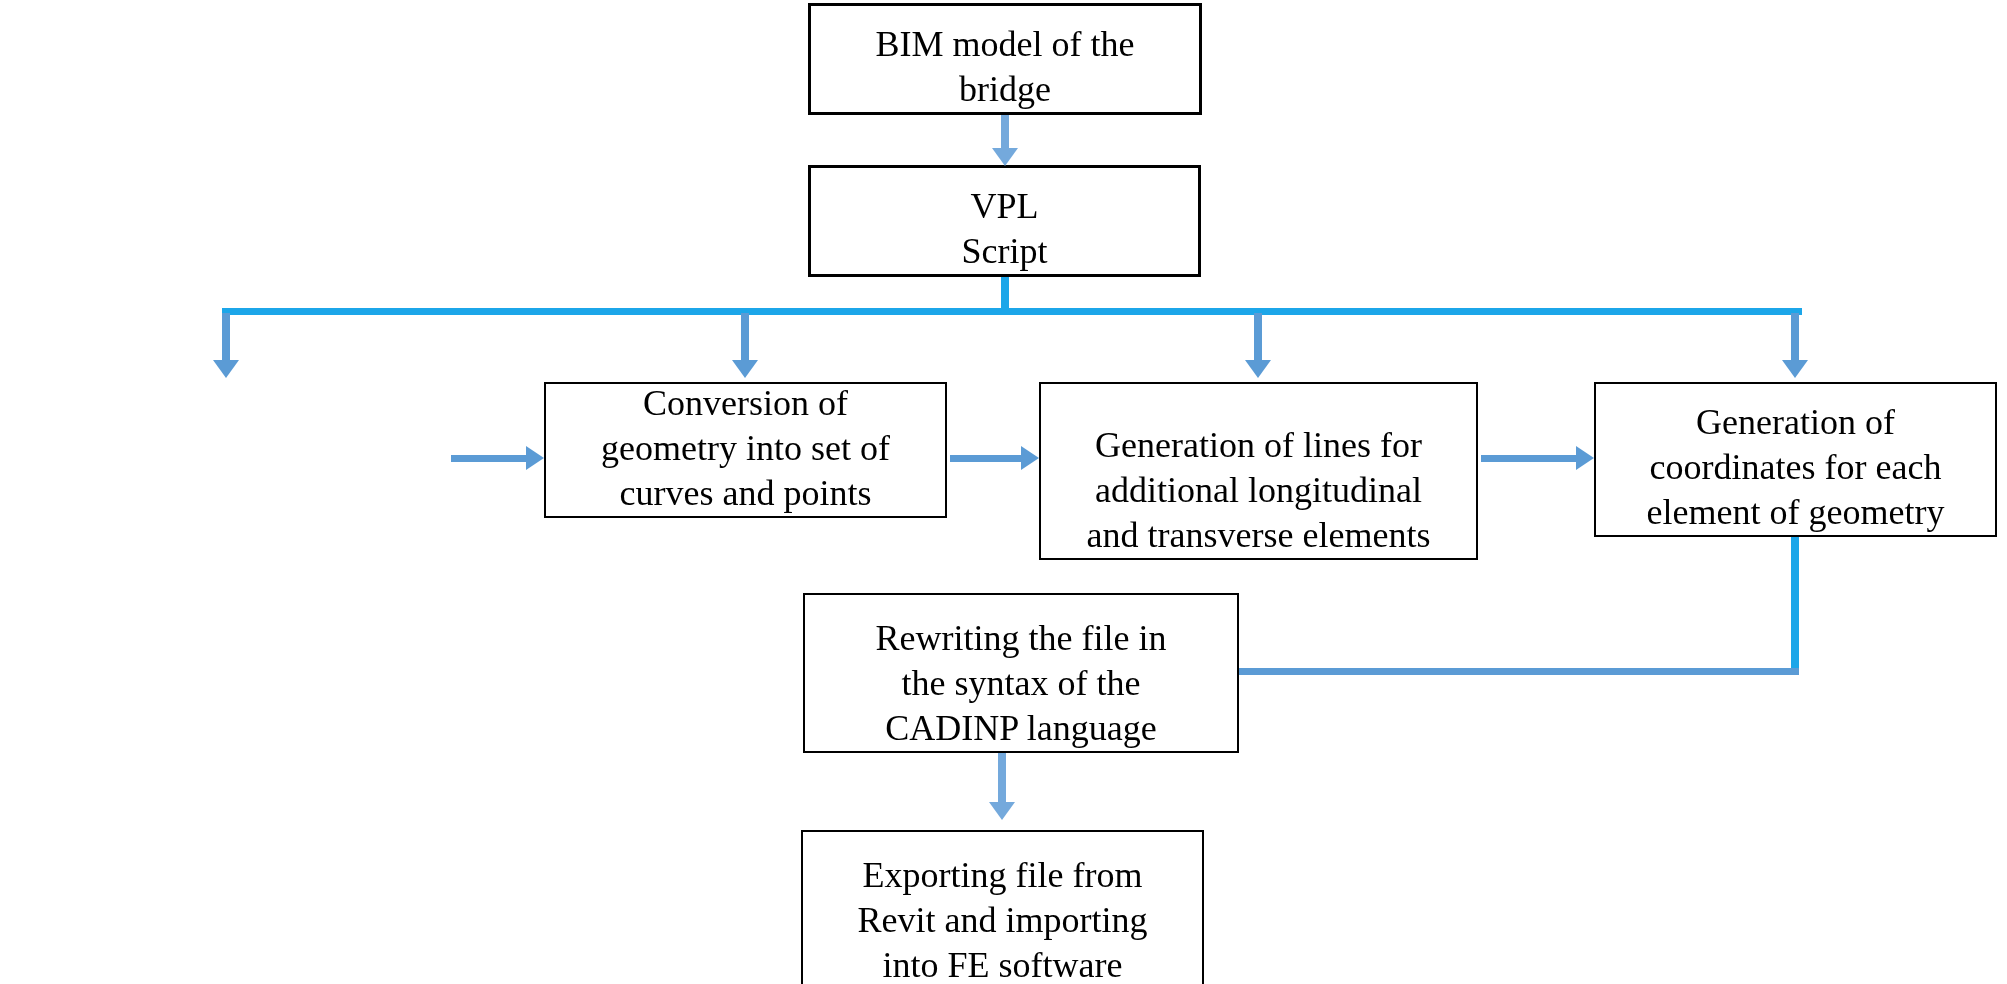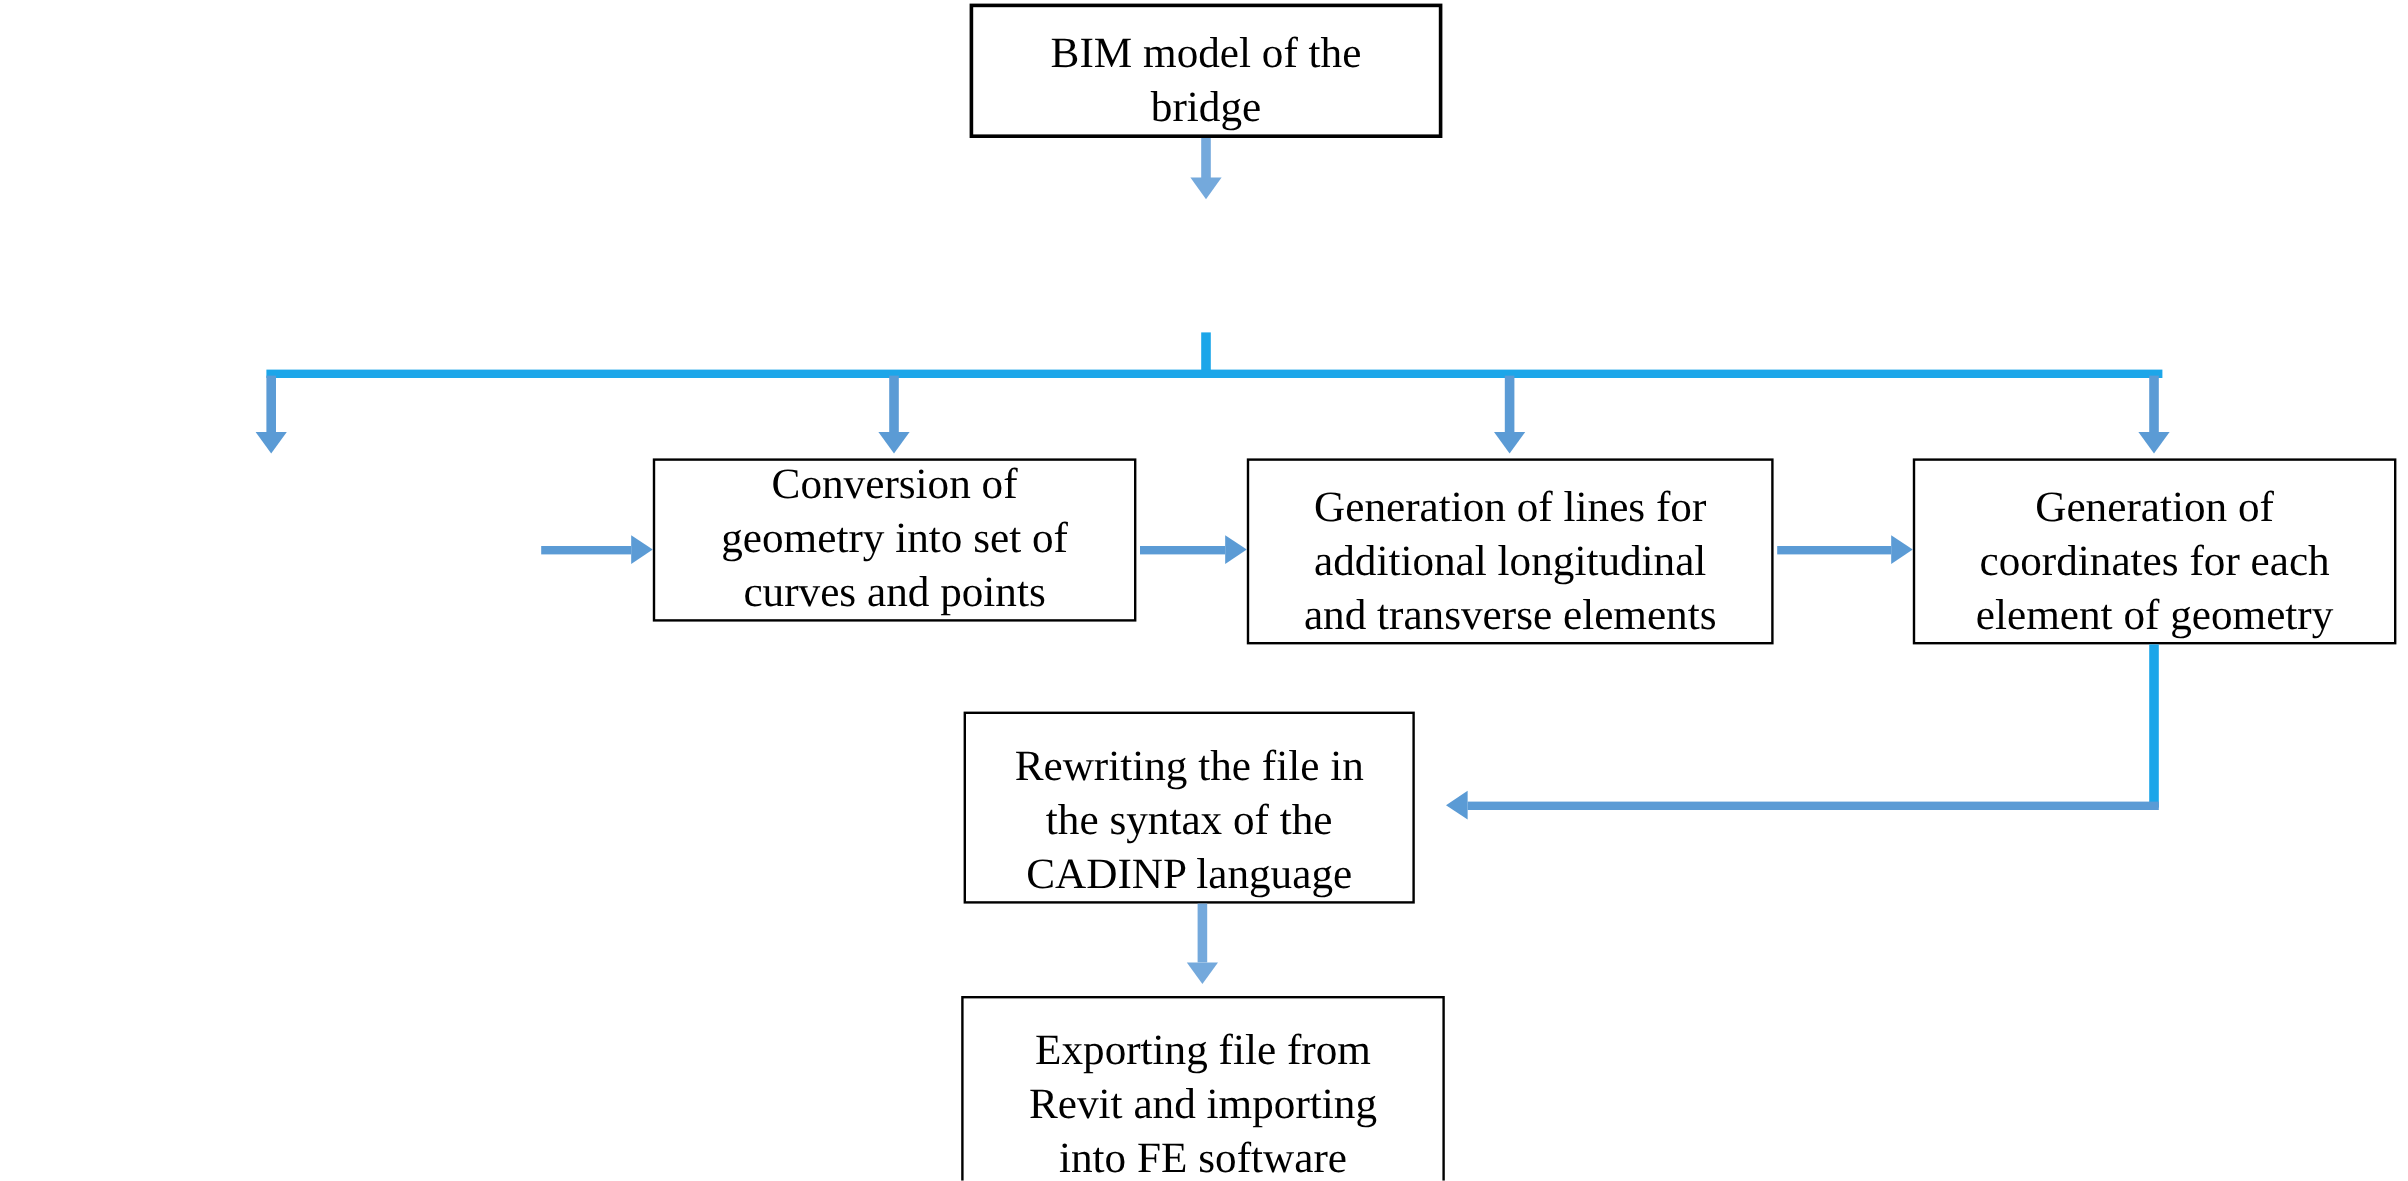--- a/index.html
+++ b/index.html
@@ -42,20 +42,24 @@
 </head>
 <body>
 
 <div id="canvas">
 
   <div class="node thick" style="left:808px;top:3px;width:394px;height:112px">
     <span class="label">BIM model of the
 bridge</span>
   </div>
 
+  <div class="node thick" style="left:808px;top:165px;width:393px;height:112px">
+    <span class="label">VPL
+Script</span>
+  </div>
 
   <div class="shaft lightblue" style="left:1001px;top:115px;width:8px;height:34px"></div>
   <div class="head down light" style="left:992px;top:148px"></div>
 
   <div class="shaft cyan" style="left:1001px;top:277px;width:8px;height:34px"></div>
 
   <div class="shaft cyan" style="left:222px;top:308px;width:1580px;height:7px"></div>
 
   <div class="shaft blue" style="left:222px;top:313px;width:8px;height:47px"></div>
   <div class="head down" style="left:213px;top:360px"></div>
@@ -69,21 +73,21 @@
   <div class="shaft blue" style="left:1791px;top:313px;width:8px;height:47px"></div>
   <div class="head down" style="left:1782px;top:360px"></div>
 
 
   <div class="node" style="left:544px;top:382px;width:403px;height:136px">
     <span class="label">Conversion of
 geometry into set of
 curves and points</span>
   </div>
 
-  <div class="node" style="left:1039px;top:382px;width:439px;height:155px">
+  <div class="node" style="left:1039px;top:382px;width:439px;height:178px">
     <span class="label">Generation of lines for
 additional longitudinal
 and transverse elements</span>
   </div>
 
   <div class="node" style="left:1594px;top:382px;width:403px;height:155px">
     <span class="label">Generation of
 coordinates for each
 element of geometry</span>
   </div>
@@ -94,21 +98,21 @@
   <div class="shaft blue" style="left:950px;top:455px;width:71px;height:7px"></div>
   <div class="head right" style="left:1021px;top:446px"></div>
 
   <div class="shaft blue" style="left:1481px;top:455px;width:95px;height:7px"></div>
   <div class="head right" style="left:1576px;top:446px"></div>
 
   <div class="shaft cyan" style="left:1791px;top:537px;width:8px;height:136px"></div>
   <div class="shaft blue" style="left:1223px;top:668px;width:576px;height:7px"></div>
   <div class="head left" style="left:1205px;top:659px"></div>
 
-  <div class="node" style="left:803px;top:593px;width:376px;height:160px">
+  <div class="node" style="left:803px;top:593px;width:436px;height:160px">
     <span class="label">Rewriting the file in
 the syntax of the
 CADINP language</span>
   </div>
 
   <div class="shaft lightblue" style="left:998px;top:753px;width:8px;height:49px"></div>
   <div class="head down light" style="left:989px;top:802px"></div>
 
   <div class="node" style="left:801px;top:830px;width:403px;height:160px">
     <span class="label">Exporting file from

